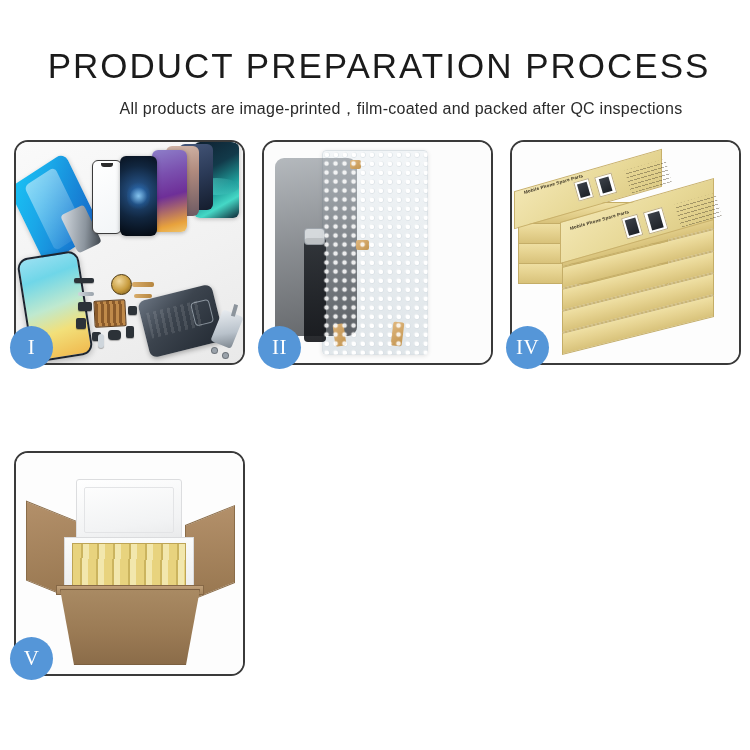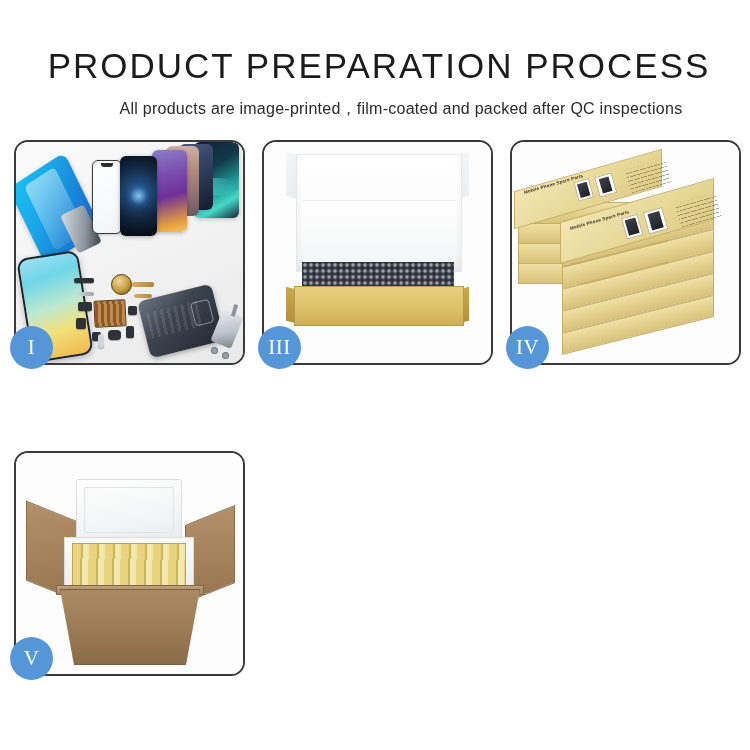--- a/index.html
+++ b/index.html
@@ -386,34 +386,35 @@
         <span class="a chip" style="left:82px;top:192px;width:6px;height:14px;border-radius:3px;background:#cfd6dc;"></span>
         <span class="a flexcable" style="left:116px;top:140px;width:22px;"></span>
         <span class="a flexcable" style="left:118px;top:152px;width:18px;height:4px;"></span>
         <span class="a flexcable" style="left:62px;top:150px;width:16px;height:4px;background:linear-gradient(90deg,#cfd6dc,#9aa3ab);"></span>
         <span class="a driver"></span>
         <span class="a screws"></span>
       </div>
       <div class="badge">I</div>
     </div>
 
-
     <div class="card">
-      <div class="card-inner p3">
-        <span class="a b3-lid-flapL"></span>
-        <span class="a b3-lid-flapR"></span>
-        <span class="a b3-lid"></span>
-        <span class="a b3-foam"></span>
-        <span class="a b3-bubblefill"></span>
-        <span class="a b3-tray-sideL"></span>
-        <span class="a b3-tray-sideR"></span>
-        <span class="a b3-tray"></span>
+      <div class="card-inner p2">
+        <span class="a bwrap"></span>
+        <span class="a bwrap-screen"></span>
+        <span class="a bwrap-flex"></span>
+        <span class="a bwrap-chip"></span>
+        <span class="a tape" style="left:86px;top:18px;width:11px;height:9px;"></span>
+        <span class="a tape" style="left:92px;top:98px;width:13px;height:10px;"></span>
+        <span class="a tape" style="left:70px;top:182px;width:11px;height:22px;transform:rotate(-8deg);"></span>
+        <span class="a tape" style="left:128px;top:180px;width:11px;height:24px;transform:rotate(7deg);"></span>
+        <span class="a bubble-overlay"></span>
       </div>
-      <div class="badge">III</div>
+      <div class="badge">II</div>
     </div>
+
 
     <div class="card">
       <div class="card-inner p4">
         <div class="stack">
 
           <span class="sbox" style="left:6px;top:120px;"></span>
           <span class="sbox" style="left:6px;top:100px;"></span>
           <span class="sbox" style="left:6px;top:80px;"></span>
           <span class="sbox" style="left:6px;top:60px;"></span>
 

